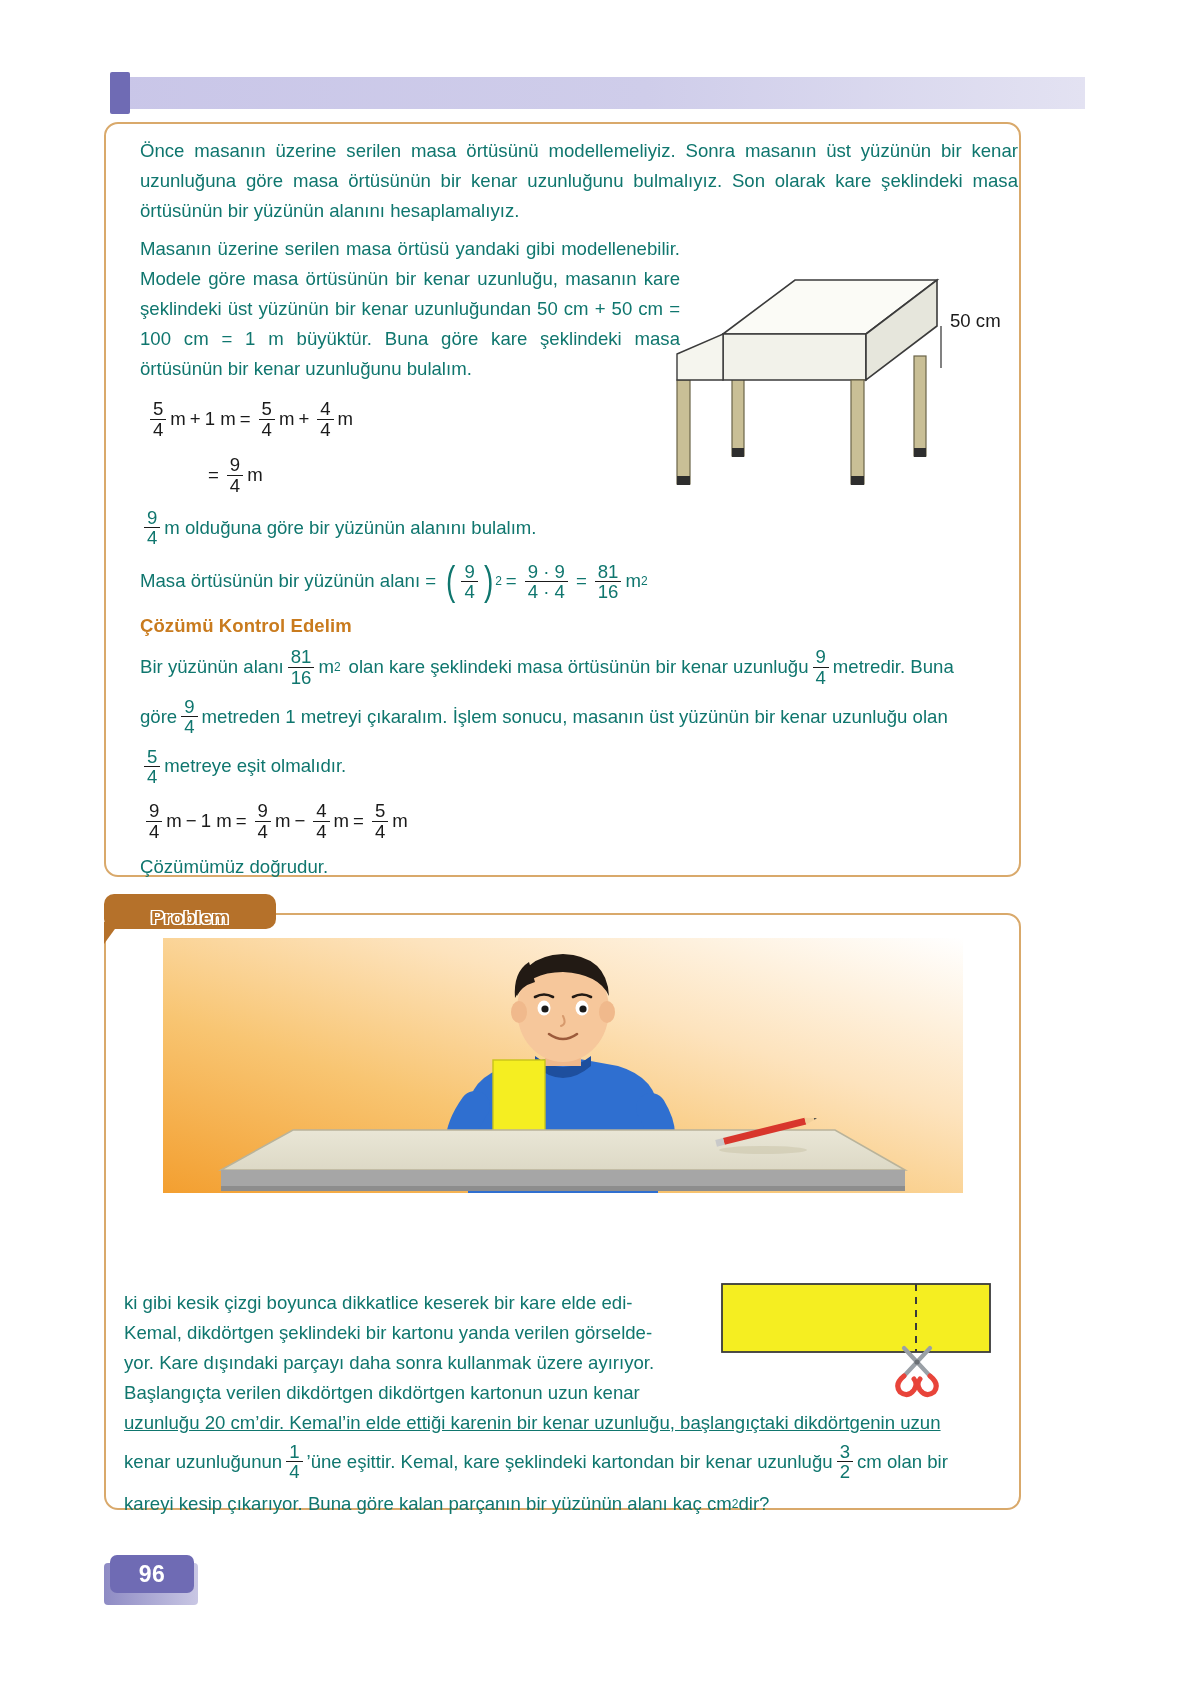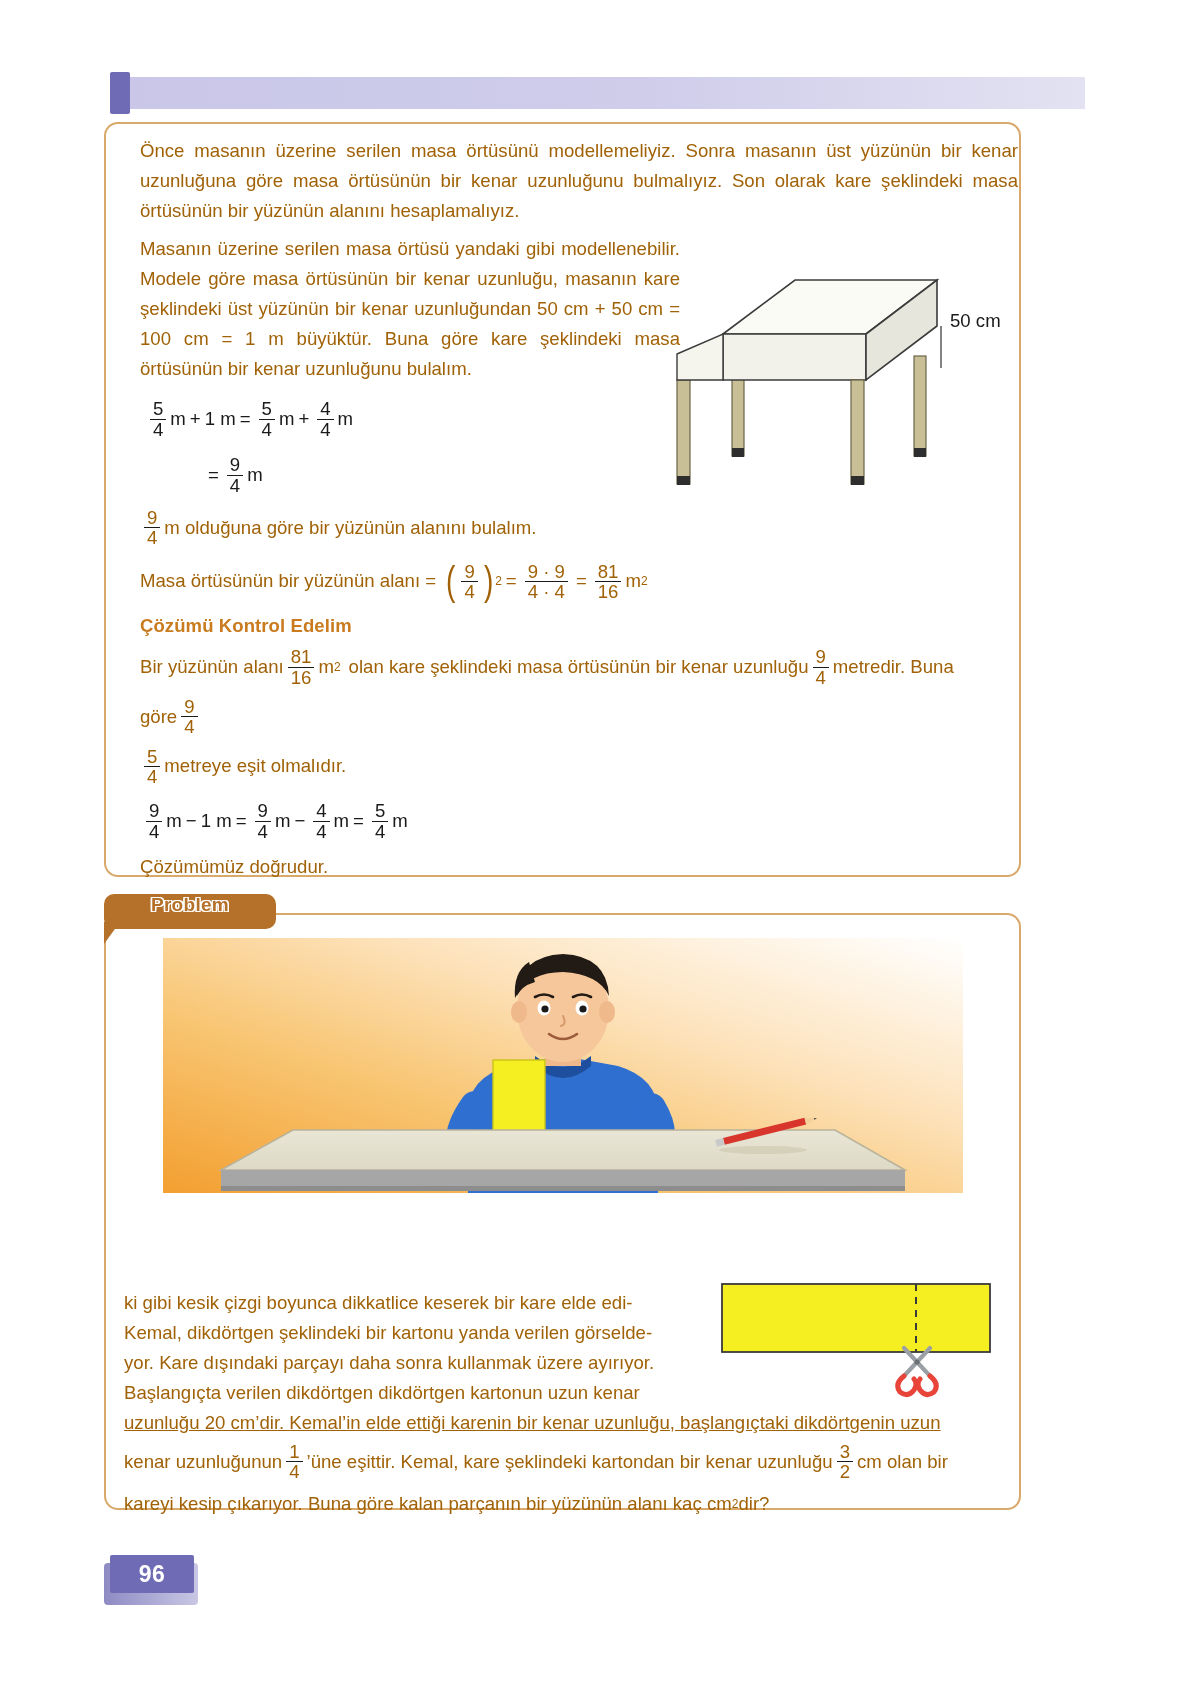--- a/index.html
+++ b/index.html
@@ -51,21 +51,21 @@
     font-weight: bold;
     font-size: 18.5px;
     margin: 0 0 5px 0;
     letter-spacing: 0.1px;
   }
   .body-text {
     font-size: 18.6px;
     line-height: 30px;
     text-align: justify;
     margin: 0;
-    color: #a16207;
+    color: #0f766e;
   }
   .para-left { width: 540px; }
   .para-full { width: 878px; }
 
   
   .math {
     font-size: 18.6px;
     display: inline-flex;
     align-items: center;
     vertical-align: middle;
@@ -117,21 +117,21 @@
     border-radius: 14px;
     background: #ffffff;
   }
   .problem-tab {
     position: absolute;
     left: 104px; top: 894px;
     width: 172px; height: 35px;
     background: #b5712a;
     border-radius: 10px;
     display: flex;
-    align-items: flex-start;
+    align-items: flex-end;
     justify-content: center;
   }
   .problem-tab span {
     color: #ffffff;
     font-weight: bold;
     font-size: 19px;
     letter-spacing: 0.3px;
     text-shadow:
       -1.4px -1.4px 0 #ffffff, 1.4px -1.4px 0 #ffffff,
       -1.4px 1.4px 0 #ffffff, 1.4px 1.4px 0 #ffffff,
@@ -173,21 +173,21 @@
     left: 104px; top: 1563px;
     width: 94px; height: 42px;
     background: linear-gradient(to right, #8e8bc4, #c9c7e4);
     border-radius: 4px;
   }
   .pagenum {
     position: absolute;
     left: 110px; top: 1555px;
     width: 84px; height: 38px;
     background: #6f6bb4;
-    border-radius: 2px;
+    border-radius: 7px;
     display: flex;
     align-items: center;
     justify-content: center;
   }
   .pagenum span {
     color: #ffffff;
     font-weight: bold;
     font-size: 23px;
     letter-spacing: 0.5px;
   }
@@ -298,20 +298,21 @@
     </span>
   </div>
 
   <div class="body-text" style="margin-top:10px;">
     <span class="math">
       <span>göre</span>
       <span class="frac">
         <span class="num">9</span>
         <span class="den">4</span>
       </span>
+      <span>metreden 1 metreyi çıkaralım. İşlem sonucu, masanın üst yüzünün bir kenar uzunluğu olan</span>
     </span>
   </div>
 
   <div class="body-text" style="margin-top:10px;">
     <span class="math">
       <span class="frac">
         <span class="num">5</span>
         <span class="den">4</span>
       </span>
       <span>metreye eşit olmalıdır.</span>

